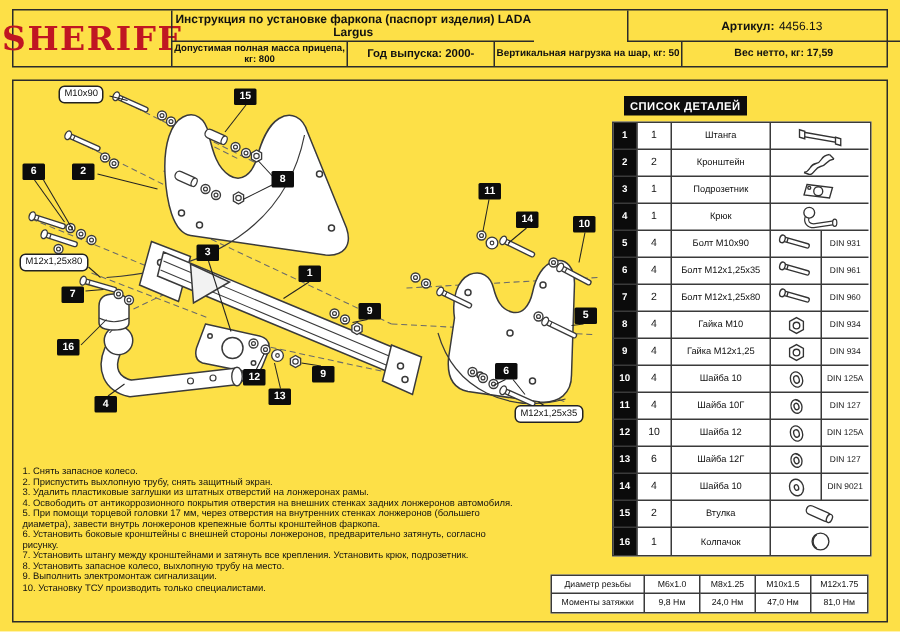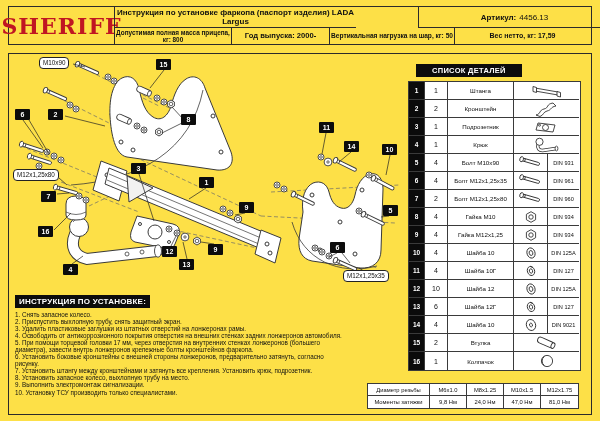--- a/index.html
+++ b/index.html
@@ -23,21 +23,21 @@
   
   .content{position:absolute;left:8px;top:53px;width:584px;height:362px;border:1.4px solid #2b2b2b;box-sizing:border-box;}
   .diagram{position:absolute;left:0;top:0;}
   
   .co{position:absolute;background:#0c0c0c;color:#fff;font-size:7px;font-weight:bold;
       padding:1px 3px;min-width:9px;height:9px;line-height:9px;text-align:center;border-radius:1px;}
   .sizelabel{position:absolute;background:#fff;border:1px solid #222;border-radius:4px;
       font-size:6.3px;padding:1px 3px;line-height:8px;white-space:nowrap;}
   
   .plist-title{position:absolute;left:407px;top:10px;background:#0c0c0c;color:#fff;
-      font-size:7.5px;font-weight:bold;padding:2px 16px;letter-spacing:.3px;}
+      font-size:7.5px;font-weight:bold;padding:2px 4px;letter-spacing:.3px;}
   .plist{position:absolute;left:399px;top:27px;width:171px;border:1px solid #3a3a3a;background:#fff;}
   .prow{display:flex;height:18px;}
   .pc{box-sizing:border-box;border-right:1px solid #3a3a3a;border-bottom:1px solid #3a3a3a;
       display:flex;align-items:center;justify-content:center;overflow:hidden;}
   .prow:last-child .pc{border-bottom:none;}
   .pc.num{width:16px;background:#0b0b0b;color:#fff;font-size:6.5px;font-weight:bold;}
   .pc.qty{width:23px;font-size:7px;}
   .pc.name{width:66px;font-size:6.2px;text-align:center;padding:0 1px;}
   .pc.img{width:34px;}
   .pc.imgwide{width:65px;}
@@ -485,21 +485,20 @@
           <div class="pc name">Колпачок</div>
           <div class="pc imgwide">
             <svg width="30" height="16" viewBox="0 0 30 16">
               <circle cx="15" cy="8" r="5.6" fill="#fff" stroke="#333" stroke-width="0.9"></circle>
               <path d="M12.5,12.6 A5.6,5.6 0 0,1 12.5,3.4" fill="none" stroke="#333" stroke-width="0.9"></path>
             </svg>
           </div>
         </div>
       </div>
 
-    <div class="instr-title">ИНСТРУКЦИЯ ПО УСТАНОВКЕ:</div>
     <div class="instr" id="instructions">
         <div class="step">1. Снять запасное колесо.</div>
         <div class="step">2. Приспустить выхлопную трубу, снять защитный экран.</div>
         <div class="step">3. Удалить пластиковые заглушки из штатных отверстий на лонжеронах рамы.</div>
         <div class="step">4. Освободить от антикоррозионного покрытия отверстия на внешних стенках задних лонжеронов автомобиля.</div>
         <div class="step">5. При помощи торцевой головки 17 мм, через отверстия на внутренних стенках лонжеронов (большего диаметра), завести внутрь лонжеронов крепежные болты кронштейнов фаркопа.</div>
         <div class="step">6. Установить боковые кронштейны с внешней стороны лонжеронов, предварительно затянуть, согласно рисунку.</div>
         <div class="step">7. Установить штангу между кронштейнами и затянуть все крепления. Установить крюк, подрозетник.</div>
         <div class="step">8. Установить запасное колесо, выхлопную трубу на место.</div>
         <div class="step">9. Выполнить электромонтаж сигнализации.</div>

